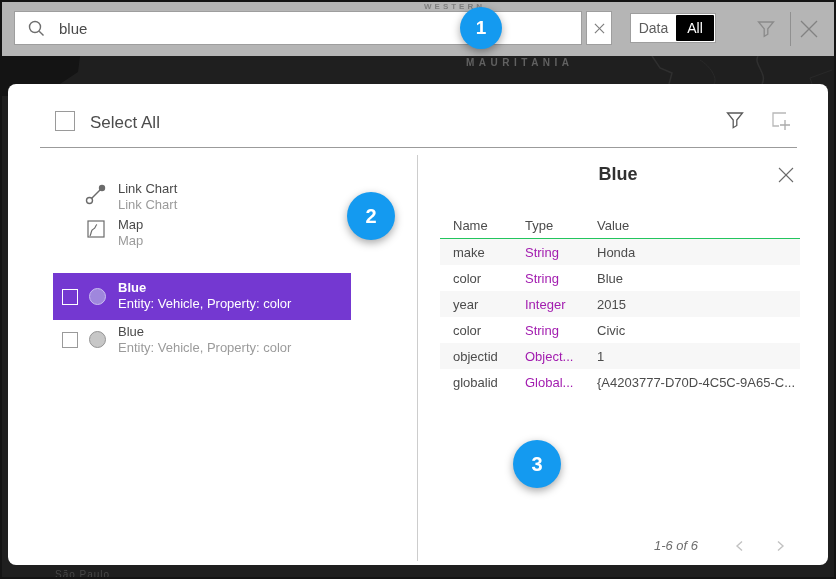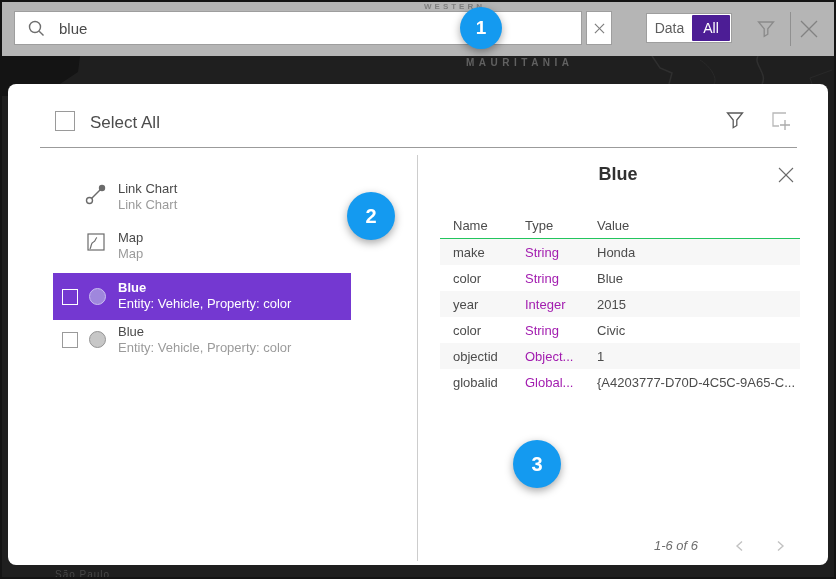--- a/index.html
+++ b/index.html
@@ -17,25 +17,25 @@
   .topbar{left:2px;top:2px;width:832px;height:54px;background:#b5b5b5;z-index:10;}
   .topbar-ghost-label{left:422px;top:0px;color:#3c3c3c;opacity:.45;font-size:8px;
                       font-weight:bold;letter-spacing:3px;}
   .searchbox{left:12px;top:9px;width:568px;height:34px;background:#fff;
              border:1px solid #9e9e9e;box-sizing:border-box;display:flex;align-items:center;}
   .searchbox input{border:none;outline:none;background:transparent;flex:1;
                    font-size:15px;color:#4a4a4a;font-family:"Liberation Sans",sans-serif;padding:0;}
   .search-ic{margin:0 14px 0 12px;display:flex;}
   .clearbox{left:584px;top:9px;width:26px;height:34px;background:#fff;border:1px solid #9e9e9e;
             box-sizing:border-box;display:flex;align-items:center;justify-content:center;cursor:pointer;}
-  .toggle{left:644px;top:11px;width:86px;height:30px;background:#fff;border:1px solid #9e9e9e;
+  .toggle{left:628px;top:11px;width:86px;height:30px;background:#fff;border:1px solid #9e9e9e;
           box-sizing:border-box;display:flex;align-items:center;}
   .seg{font-size:14px;display:flex;align-items:center;justify-content:center;cursor:pointer;}
   .seg-data{flex:1;color:#5d5d5d;}
-  .seg-all{width:38px;height:26px;margin-right:1px;background:#4c1d95;color:#fff;border-radius:1px;}
+  .seg-all{width:38px;height:26px;margin-right:1px;background:#000000;color:#fff;border-radius:1px;}
   .tb-icon{display:flex;align-items:center;justify-content:center;cursor:pointer;}
   .tb-divider{left:788px;top:10px;width:1px;height:34px;background:#909090;}
 
   
   .panel{left:8px;top:84px;width:820px;height:481px;background:#fff;border-radius:8px;z-index:5;}
   .cb{box-sizing:border-box;background:#fff;border:1px solid #9a9a9a;cursor:pointer;}
   .select-all-label{font-size:17px;color:#4c4c4c;}
   .h-divider{left:32px;top:63px;width:757px;height:1px;background:#9b9b9b;}
   .v-divider{left:409px;top:71px;width:1px;height:406px;background:#cdcdcd;}
 
@@ -153,21 +153,21 @@
         <line x1="6" y1="18" x2="17" y2="7" stroke="#6b6b6b" stroke-width="1.4"></line>
         <circle cx="5.5" cy="18.5" r="3" fill="#fff" stroke="#6b6b6b" stroke-width="1.4"></circle>
         <circle cx="18" cy="6" r="3.2" fill="#6b6b6b"></circle>
       </svg>
       <div class="abs" style="left:65px;top:3px;">
         <div class="ri-title">Link Chart</div>
         <div class="ri-sub">Link Chart</div>
       </div>
     </div>
 
-    <div class="abs result-item" style="left:45px;top:143px;width:298px;height:42px;">
+    <div class="abs result-item" style="left:45px;top:130px;width:298px;height:42px;">
       <svg class="abs" style="left:34px;top:6px;" width="18" height="18" viewBox="0 0 18 18">
         <rect x="1" y="1" width="16" height="16" fill="none" stroke="#6b6b6b" stroke-width="1.2"></rect>
         <path d="M3 16 C5 12 3.5 10 6.5 9 C9 8.2 8 5.5 10 4.5" fill="none" stroke="#6b6b6b" stroke-width="1.2"></path>
       </svg>
       <div class="abs" style="left:65px;top:3px;">
         <div class="ri-title">Map</div>
         <div class="ri-sub">Map</div>
       </div>
     </div>
 

